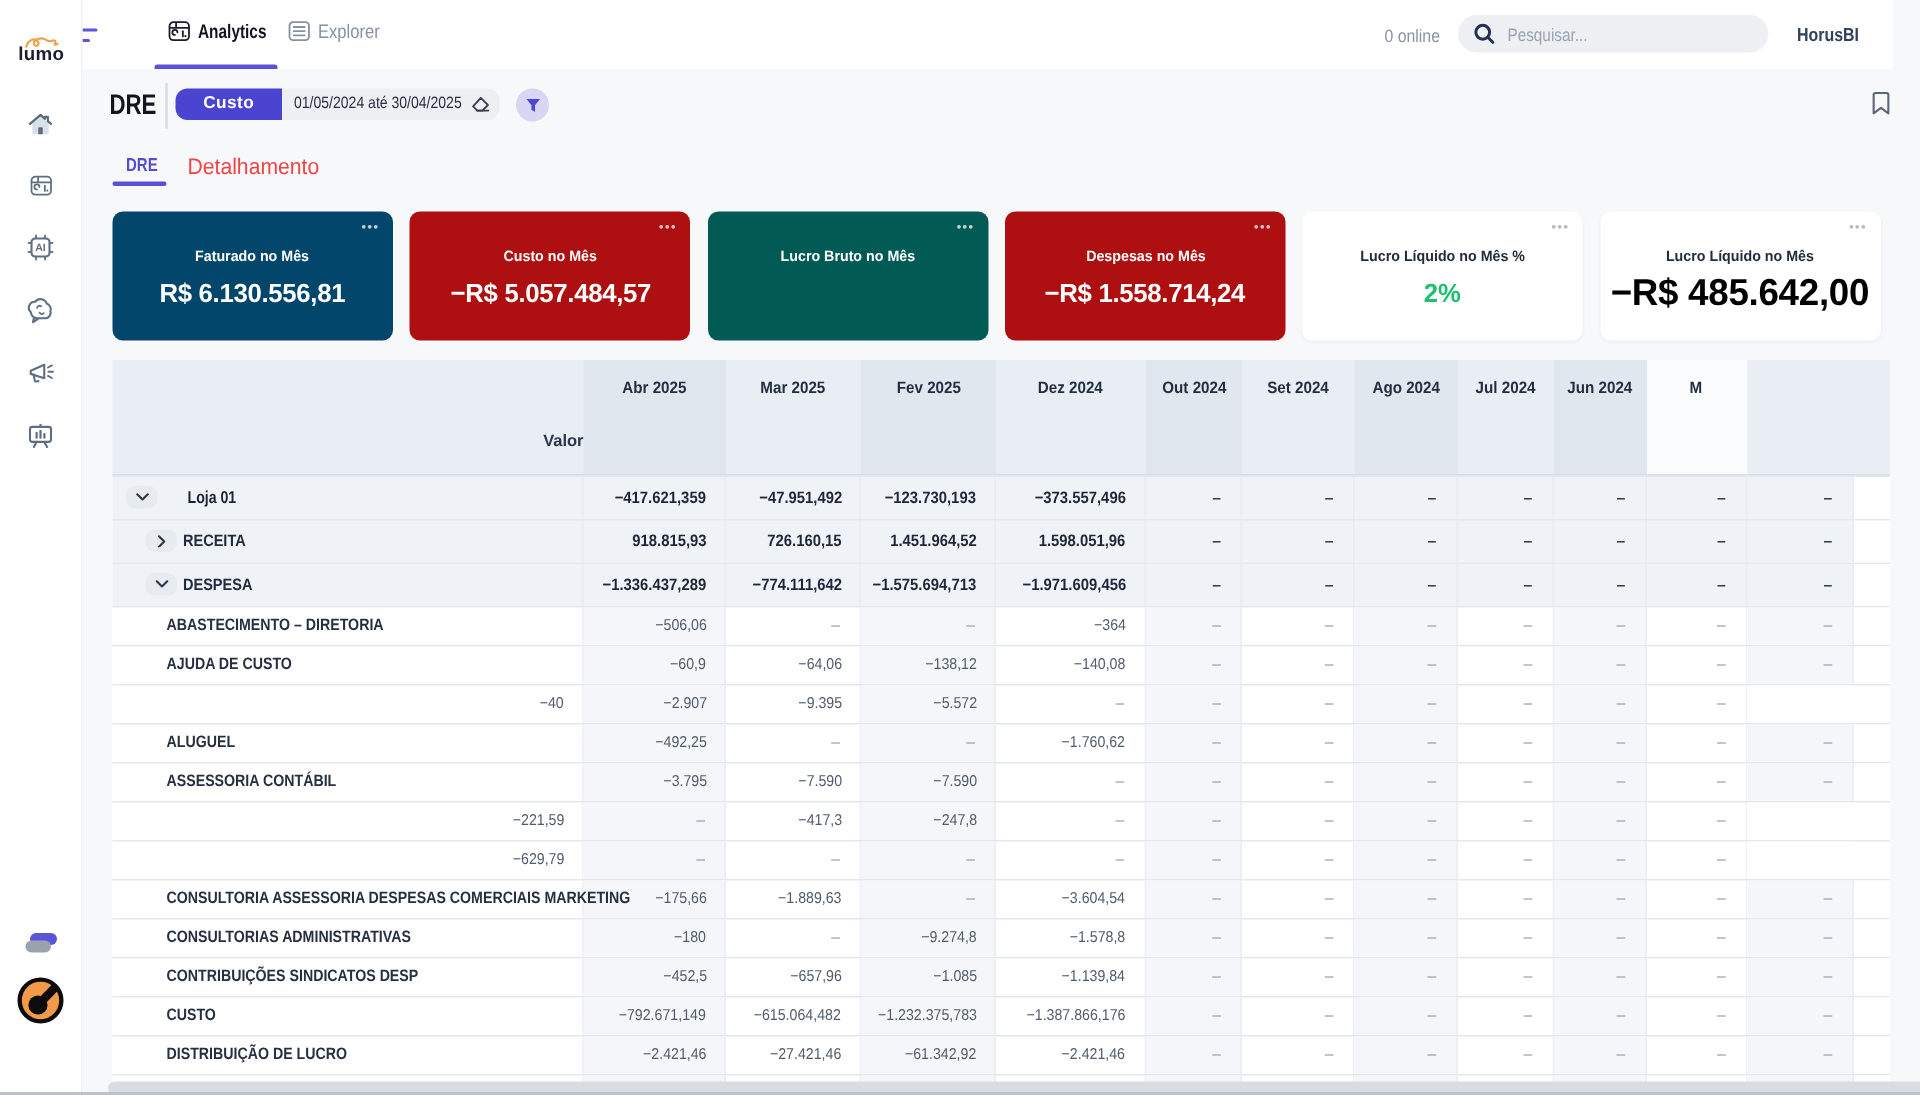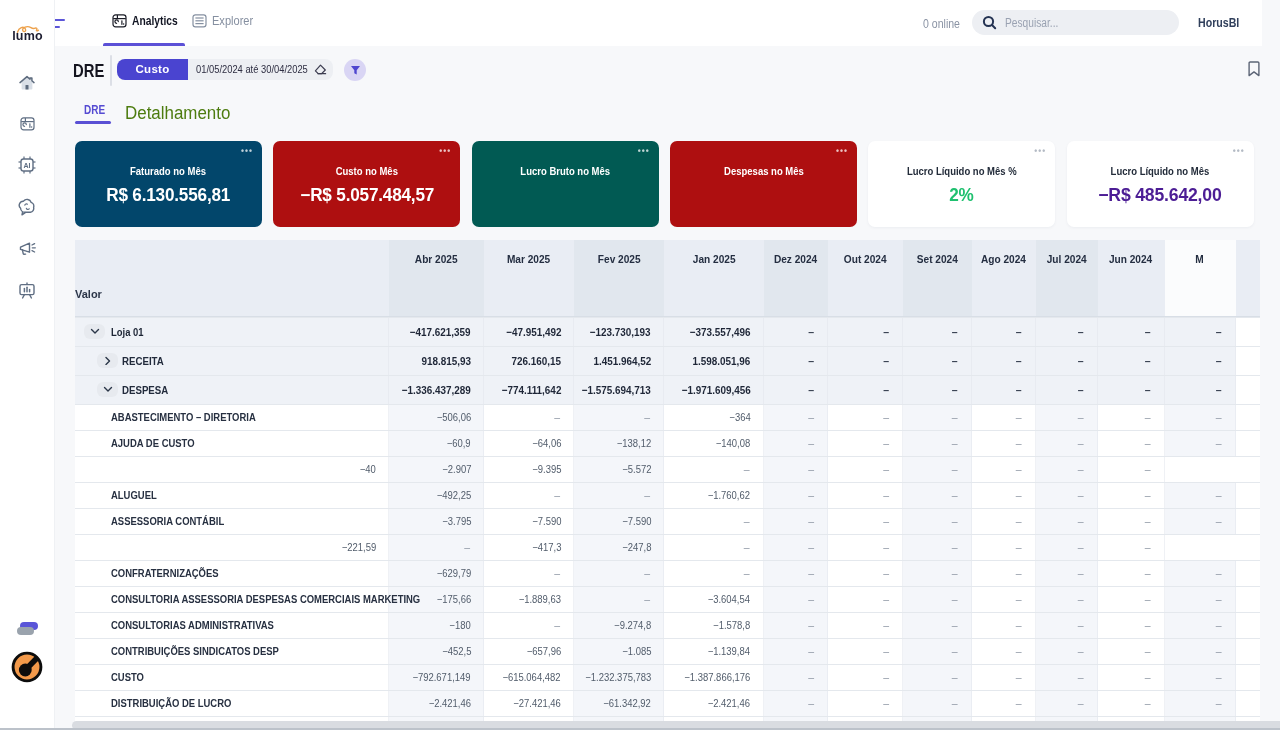--- a/index.html
+++ b/index.html
@@ -17,41 +17,41 @@
 #horus{position:absolute;left:1161px;top:16px;font-size:12.5px;font-weight:700;color:#31405c}
 
 #dre-title{position:absolute;left:73px;top:60px;font-size:19px;font-weight:800;color:#15151f}
 #vdiv{position:absolute;left:110px;top:55px;width:2px;height:31px;background:#dcdfe6;border-radius:1px}
 #pill-data{position:absolute;left:117px;top:59px;width:71px;height:21px;background:#4a44d0;border-radius:8px 0 0 8px;color:#fff;font-size:11.5px;font-weight:700;text-align:center;line-height:21px;letter-spacing:.3px}
 #pill-date{position:absolute;left:188px;top:59px;width:145px;height:21px;background:#edeff3;border-radius:0 8px 8px 0;color:#2e2e42;font-size:11px;line-height:21px;padding-left:8px}
 #pill-date svg{position:absolute;right:6px;top:5px}
 #filter-btn{position:absolute;left:344px;top:59px;width:22px;height:22px;border-radius:50%;background:#d9d5f4;display:flex;align-items:center;justify-content:center}
 #bookmark{position:absolute;left:1248px;top:61px}
 #tab-dre{position:absolute;left:84px;top:103px;font-size:12.5px;font-weight:700;color:#554bd2}
-#tab-det{position:absolute;left:125px;top:103px;font-size:18px;color:#4d7c0f}
+#tab-det{position:absolute;left:125px;top:103px;font-size:15px;color:#ef4444}
 #tab2-underline{position:absolute;left:75px;top:121px;width:36px;height:2.5px;background:#5a50d4;border-radius:2px}
 
 .card{position:absolute;top:141px;width:187px;height:86px;border-radius:7px}
 .card .dots{position:absolute;top:5px;right:9px;font-size:8.5px;font-weight:700;letter-spacing:1px}
 .card .t{position:absolute;top:25px;left:0;right:0;text-align:center;font-size:10px;font-weight:700}
 .card .v{position:absolute;top:44px;left:0;right:0;text-align:center;font-size:17.5px;line-height:20px;font-weight:700;letter-spacing:-.2px}
 .card.dark{color:#fff}
 .card.dark .dots{color:rgba(255,255,255,.75)}
 .card.lite{background:#fff;box-shadow:0 1px 3px rgba(25,39,70,.05)}
 .card.lite .t{color:#232c3a}
 .card.lite .dots{color:#b3bac4}
 
 #tbl{position:absolute;left:75px;top:240px;width:1185px;height:482px;background:#fff;z-index:1}
 .grid{display:grid;grid-template-columns:314px 95px 90px 90px 99.5px 64.5px 75px 68.5px 64px 62px 67px 71px 24.5px}
 #thead{height:76.5px;background:#e9edf4;border-bottom:1px solid #d8dee6;position:relative}
 #thead .hc{font-size:11px;font-weight:700;color:#242e41;text-align:center;padding-top:12.5px}
 #thead .hc:nth-child(even){background:#e1e7ee}
 #thead .hc:first-child{background:#e9edf4}
 #thead .hc:last-child{background:#fbfcfd}
-#valor{position:absolute;left:0;top:48px;width:314px;text-align:left;font-size:11px;font-weight:700;color:#2c3649}
+#valor{position:absolute;left:0;top:48px;width:314px;text-align:right;font-size:11px;font-weight:700;color:#2c3649}
 .row{height:26px;border-top:1px solid #e4e8ed;--shade:#f4f6fa;background:#fff}
 .row.g{height:29px;--shade:#eff2f7;background:#eff2f7}
 .row.g:first-of-type{border-top:none}
 .row>div{line-height:25px;border-right:1px solid rgba(226,230,237,.55)}
 .row.g>div{line-height:28px}
 .row>div:nth-child(even){background:var(--shade)}
 .row>div:last-child{background:#fff;border-right:none}
 .num{font-size:10.5px;text-align:right;padding-right:12px;color:#515c6b}
 .row.g .num{font-weight:700;color:#1e2637;font-size:11px}
 .dash{font-size:10.5px;text-align:right;padding-right:13px;color:#8e97a5}
@@ -194,56 +194,56 @@
     <div class="t"><span style="display:inline-block;transform:scaleX(0.95);transform-origin:50% 50%;white-space:nowrap">Custo no Mês</span></div>
     <div class="v" style="color:#fff;"><span style="display:inline-block;transform:scaleX(0.98);transform-origin:50% 50%;white-space:nowrap">−R$ 5.057.484,57</span></div>
   </div>
 <div class="card dark" style="left:471.7px;background:#015a53;">
     <div class="dots">•••</div>
     <div class="t"><span style="display:inline-block;transform:scaleX(0.95);transform-origin:50% 50%;white-space:nowrap">Lucro Bruto no Mês</span></div>
   </div>
 <div class="card dark" style="left:670px;background:#ae0f10;">
     <div class="dots">•••</div>
     <div class="t"><span style="display:inline-block;transform:scaleX(0.95);transform-origin:50% 50%;white-space:nowrap">Despesas no Mês</span></div>
+    <div class="v" style="color:#fff;"><span style="display:inline-block;transform:scaleX(0.98);transform-origin:50% 50%;white-space:nowrap">−R$ 1.558.714,24</span></div>
   </div>
 <div class="card lite" style="left:868.3px;">
     <div class="dots">•••</div>
     <div class="t"><span style="display:inline-block;transform:scaleX(0.95);transform-origin:50% 50%;white-space:nowrap">Lucro Líquido no Mês %</span></div>
     <div class="v" style="color:#1fc06f;"><span style="display:inline-block;transform:scaleX(0.98);transform-origin:50% 50%;white-space:nowrap">2%</span></div>
   </div>
 <div class="card lite" style="left:1066.7px;">
     <div class="dots">•••</div>
     <div class="t"><span style="display:inline-block;transform:scaleX(0.95);transform-origin:50% 50%;white-space:nowrap">Lucro Líquido no Mês</span></div>
-    <div class="v" style="color:#4c1d95;font-size:18px;text-align:center;"><span style="display:inline-block;transform:scaleX(0.98);transform-origin:50% 50%;white-space:nowrap">−R$ 485.642,00</span></div>
+    <div class="v" style="color:#000000;font-size:25px;text-align:center;"><span style="display:inline-block;transform:scaleX(0.98);transform-origin:50% 50%;white-space:nowrap">−R$ 485.642,00</span></div>
   </div>
 <div id="tbl">
 <div id="thead" class="grid">
 <div class="hc"></div>
 <div class="hc"><span style="display:inline-block;transform:scaleX(0.92);transform-origin:50% 50%;white-space:nowrap">Abr 2025</span></div>
 <div class="hc"><span style="display:inline-block;transform:scaleX(0.92);transform-origin:50% 50%;white-space:nowrap">Mar 2025</span></div>
 <div class="hc"><span style="display:inline-block;transform:scaleX(0.92);transform-origin:50% 50%;white-space:nowrap">Fev 2025</span></div>
-<div class="hc"><span style="display:inline-block;transform:scaleX(0.92);transform-origin:50% 50%;white-space:nowrap">Jan 2025</span></div>
 <div class="hc"><span style="display:inline-block;transform:scaleX(0.92);transform-origin:50% 50%;white-space:nowrap">Dez 2024</span></div>
 <div class="hc"><span style="display:inline-block;transform:scaleX(0.92);transform-origin:50% 50%;white-space:nowrap">Out 2024</span></div>
 <div class="hc"><span style="display:inline-block;transform:scaleX(0.92);transform-origin:50% 50%;white-space:nowrap">Set 2024</span></div>
 <div class="hc"><span style="display:inline-block;transform:scaleX(0.92);transform-origin:50% 50%;white-space:nowrap">Ago 2024</span></div>
 <div class="hc"><span style="display:inline-block;transform:scaleX(0.92);transform-origin:50% 50%;white-space:nowrap">Jul 2024</span></div>
 <div class="hc"><span style="display:inline-block;transform:scaleX(0.92);transform-origin:50% 50%;white-space:nowrap">Jun 2024</span></div>
 <div class="hc"><span style="display:inline-block;transform:scaleX(0.92);transform-origin:50% 50%;white-space:nowrap">M</span></div>
 </div>
 <div id="valor">Valor</div>
 <div class="row g grid">
       <div class="lbl">
         <span style="width:9px"></span>
         <div class="chev">
           <svg width="10" height="9" viewBox="0 0 10 9" style="">
             <polyline points="1.5,2.5 5,6 8.5,2.5" fill="none" stroke="#2b3648" stroke-width="1.4" stroke-linecap="round" stroke-linejoin="round"></polyline>
           </svg>
         </div>
-        <span class="txt1" style="margin-left:6px"><span style="display:inline-block;transform:scaleX(0.82);transform-origin:0% 50%;white-space:nowrap">Loja 01</span></span>
+        <span class="txt1" style="margin-left:20px"><span style="display:inline-block;transform:scaleX(0.82);transform-origin:0% 50%;white-space:nowrap">Loja 01</span></span>
       </div>
       <div class="num"><span style="display:inline-block;transform:scaleX(0.9);transform-origin:100% 50%;white-space:nowrap">−417.621,359</span></div>
       <div class="num"><span style="display:inline-block;transform:scaleX(0.9);transform-origin:100% 50%;white-space:nowrap">−47.951,492</span></div>
       <div class="num"><span style="display:inline-block;transform:scaleX(0.9);transform-origin:100% 50%;white-space:nowrap">−123.730,193</span></div>
       <div class="num"><span style="display:inline-block;transform:scaleX(0.9);transform-origin:100% 50%;white-space:nowrap">−373.557,496</span></div>
       <div class="dash">–</div>
       <div class="dash">–</div>
       <div class="dash">–</div>
       <div class="dash">–</div>
       <div class="dash">–</div>
@@ -387,23 +387,20 @@
       <div class="dash">–</div>
       <div class="dash">–</div>
       <div class="dash">–</div>
       <div class="dash">–</div>
       <div class="dash">–</div>
       <div class="dash">–</div>
       <div class="dash">–</div>
       <div></div>
     </div>
 <div class="row w grid">
-      <div class="lbl">
-        <span class="txtd"><span style="display:inline-block;transform:scaleX(0.86);transform-origin:0% 50%;white-space:nowrap">CONFRATERNIZAÇÕES</span></span>
-      </div>
       <div class="num"><span style="display:inline-block;transform:scaleX(0.9);transform-origin:100% 50%;white-space:nowrap">−629,79</span></div>
       <div class="dash">–</div>
       <div class="dash">–</div>
       <div class="dash">–</div>
       <div class="dash">–</div>
       <div class="dash">–</div>
       <div class="dash">–</div>
       <div class="dash">–</div>
       <div class="dash">–</div>
       <div class="dash">–</div>

